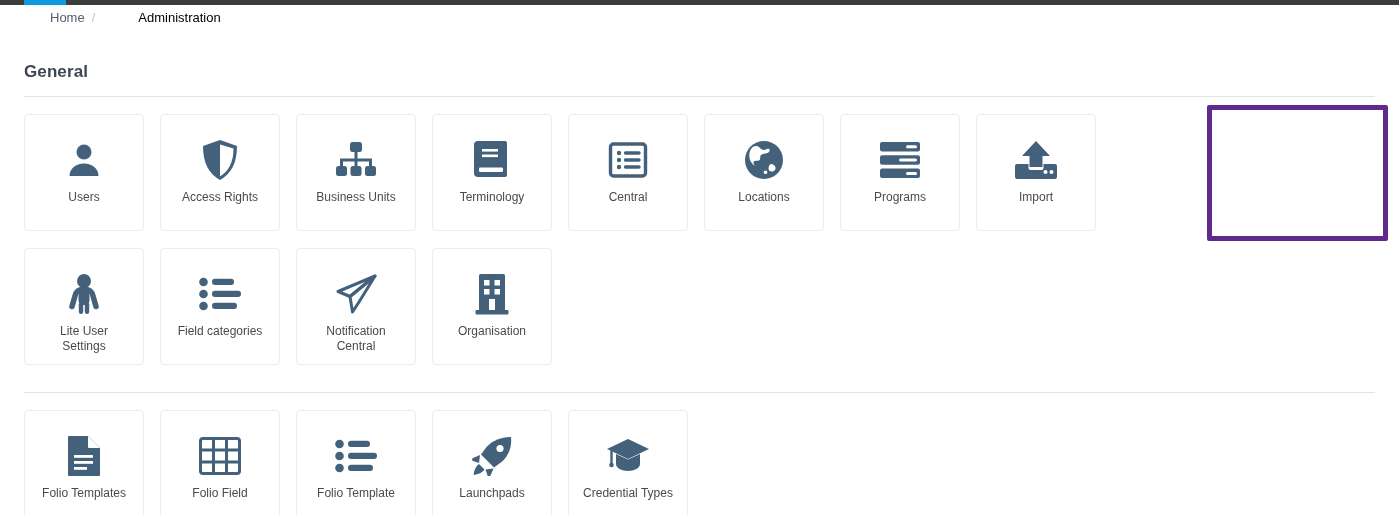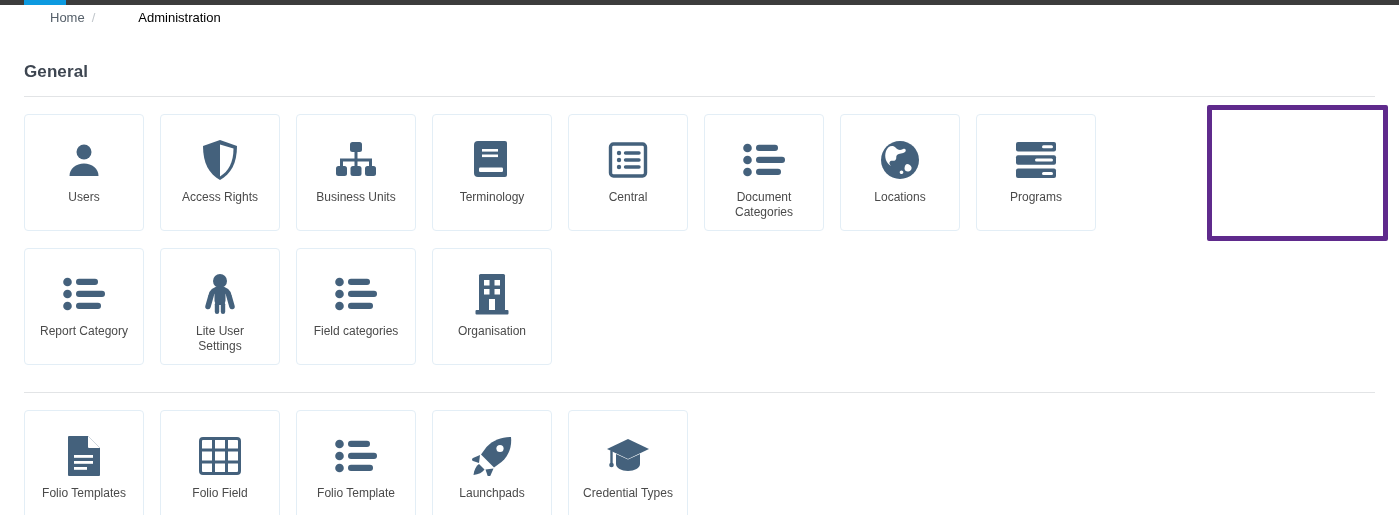--- a/index.html
+++ b/index.html
@@ -181,34 +181,20 @@
               <circle cx="11" cy="27" r="2.2" fill="currentColor" stroke="none"></circle>
               <line x1="17.5" y1="13" x2="31" y2="13" stroke-linecap="round"></line>
               <line x1="17.5" y1="20" x2="31" y2="20" stroke-linecap="round"></line>
               <line x1="17.5" y1="27" x2="31" y2="27" stroke-linecap="round"></line>
             </svg>
           </div>
           <div class="tile-label">Central</div>
         </div>
         <div class="tile">
           <div class="tile-icon">
-            <svg width="42" height="34" viewBox="0 0 42 34" fill="currentColor">
-              <circle cx="4.5" cy="5" r="4.3"></circle>
-              <circle cx="4.5" cy="17" r="4.3"></circle>
-              <circle cx="4.5" cy="29" r="4.3"></circle>
-              <rect x="13" y="1.8" width="22" height="6.2" rx="3"></rect>
-              <rect x="13" y="13.8" width="29" height="6.2" rx="3"></rect>
-              <rect x="13" y="25.8" width="25" height="6.2" rx="3"></rect>
-            </svg>
-          </div>
-          <div class="tile-label">Document
-Categories</div>
-        </div>
-        <div class="tile">
-          <div class="tile-icon">
             <svg width="40" height="40" viewBox="0 0 40 40" fill="currentColor">
               <circle cx="20" cy="20" r="19"></circle>
               <path d="M13 6 c3 1 4 4 7 4 c2 0 3-2 5-1 c1 .5 1 2 0 3 c-2 2-6 1-8 3 c-1.5 1.5 0 3.5-1.5 5 c-1.5 1.5-4 0-5.5 1.5 c-1.5 1.5 0 3 1 4.5 c-5-3-7-9-5-15 c1.3-3.5 4-5.5 7-5z" fill="#ffffff"></path>
               <path d="M27 24 c2 0 4 1.5 4.5 3.5 c.5 2-1 3.5-3 4 c-2 .5-4-1-4-3 c0-2 1-4.5 2.5-4.5z" fill="#ffffff"></path>
               <path d="M21.5 30.5 c1 0 1.8 .8 1.8 1.8 c0 1-.8 1.8-1.8 1.8 c-1 0-1.8-.8-1.8-1.8 c0-1 .8-1.8 1.8-1.8z" fill="#ffffff"></path>
             </svg>
           </div>
           <div class="tile-label">Locations</div>
         </div>
         <div class="tile">
@@ -217,35 +203,33 @@
               <rect x="1" y="1" width="40" height="9.5" rx="2"></rect>
               <rect x="1" y="14.3" width="40" height="9.5" rx="2"></rect>
               <rect x="1" y="27.6" width="40" height="9.5" rx="2"></rect>
               <rect x="27" y="4.3" width="11" height="3" rx="1.5" fill="#ffffff"></rect>
               <rect x="20" y="17.6" width="18" height="3" rx="1.5" fill="#ffffff"></rect>
               <rect x="27" y="30.9" width="11" height="3" rx="1.5" fill="#ffffff"></rect>
             </svg>
           </div>
           <div class="tile-label">Programs</div>
         </div>
+        <div class="tile">
+          <div class="tile-icon">
+            <svg width="42" height="40" viewBox="0 0 42 40" fill="currentColor">
+              <path d="M21 1 L35 16 H27.5 V27 H14.5 V16 H7 Z"></path>
+              <path d="M2 23 h11.5 v4 a2 2 0 0 0 2 2 h11 a2 2 0 0 0 2-2 v-4 H40 a2 2 0 0 1 2 2 v11 a2 2 0 0 1 -2 2 H2 a2 2 0 0 1 -2-2 V25 a2 2 0 0 1 2-2 z" transform="translate(0,1)"></path>
+              <circle cx="30.5" cy="32" r="2" fill="#ffffff"></circle>
+              <circle cx="36.5" cy="32" r="2" fill="#ffffff"></circle>
+            </svg>
+          </div>
+          <div class="tile-label">Import</div>
+        </div>
       </div>
     <div class="tile-row" id="general-row-2">
-        <div class="tile">
-          <div class="tile-icon">
-            <svg width="42" height="34" viewBox="0 0 42 34" fill="currentColor">
-              <circle cx="4.5" cy="5" r="4.3"></circle>
-              <circle cx="4.5" cy="17" r="4.3"></circle>
-              <circle cx="4.5" cy="29" r="4.3"></circle>
-              <rect x="13" y="1.8" width="22" height="6.2" rx="3"></rect>
-              <rect x="13" y="13.8" width="29" height="6.2" rx="3"></rect>
-              <rect x="13" y="25.8" width="25" height="6.2" rx="3"></rect>
-            </svg>
-          </div>
-          <div class="tile-label">Report Category</div>
-        </div>
         <div class="tile">
           <div class="tile-icon">
             <svg width="40" height="42" viewBox="0 0 40 42" fill="currentColor">
               <circle cx="20" cy="8" r="7"></circle>
               <path d="M20 16 c5 0 8 3 8.5 7 l1.5 6 a2.8 2.8 0 0 0 5.2 -1.6 l-2-7.5 a2.8 2.8 0 0 1 5.4-1.4 l2 8 a8 8 0 0 1 -15 5 z" opacity="0"></path>
               <path d="M20 16 c-5.5 0-8.5 3-9 7 L8 33.5" fill="none" stroke="currentColor" stroke-width="5.5" stroke-linecap="round"></path>
               <path d="M20 16 c5.5 0 8.5 3 9 7 l3 10.5" fill="none" stroke="currentColor" stroke-width="5.5" stroke-linecap="round"></path>
               <rect x="14.5" y="16" width="11" height="16" rx="4.5"></rect>
               <rect x="14.8" y="29" width="4.4" height="12" rx="2.2"></rect>
               <rect x="20.8" y="29" width="4.4" height="12" rx="2.2"></rect>
@@ -262,20 +246,30 @@
               <circle cx="4.5" cy="29" r="4.3"></circle>
               <rect x="13" y="1.8" width="22" height="6.2" rx="3"></rect>
               <rect x="13" y="13.8" width="29" height="6.2" rx="3"></rect>
               <rect x="13" y="25.8" width="25" height="6.2" rx="3"></rect>
             </svg>
           </div>
           <div class="tile-label">Field categories</div>
         </div>
         <div class="tile">
           <div class="tile-icon">
+            <svg width="42" height="40" viewBox="0 0 42 40" fill="none" stroke="currentColor" stroke-width="3" stroke-linejoin="round">
+              <path d="M40 2 L3 17.5 L15 22.5 L40 2 Z"></path>
+              <path d="M40 2 L15 22.5 L17.5 38 L24 28 L40 2 Z"></path>
+            </svg>
+          </div>
+          <div class="tile-label">Notification
+Central</div>
+        </div>
+        <div class="tile">
+          <div class="tile-icon">
             <svg width="34" height="42" viewBox="0 0 34 42" fill="currentColor">
               <rect x="4" y="1" width="26" height="40" rx="1.5"></rect>
               <rect x="0.5" y="37" width="33" height="4.5" rx="1"></rect>
               <rect x="9" y="7" width="5.5" height="5.5" fill="#ffffff"></rect>
               <rect x="19.5" y="7" width="5.5" height="5.5" fill="#ffffff"></rect>
               <rect x="9" y="16" width="5.5" height="5.5" fill="#ffffff"></rect>
               <rect x="19.5" y="16" width="5.5" height="5.5" fill="#ffffff"></rect>
               <rect x="14" y="26" width="6" height="11" fill="#ffffff"></rect>
             </svg>
           </div>

